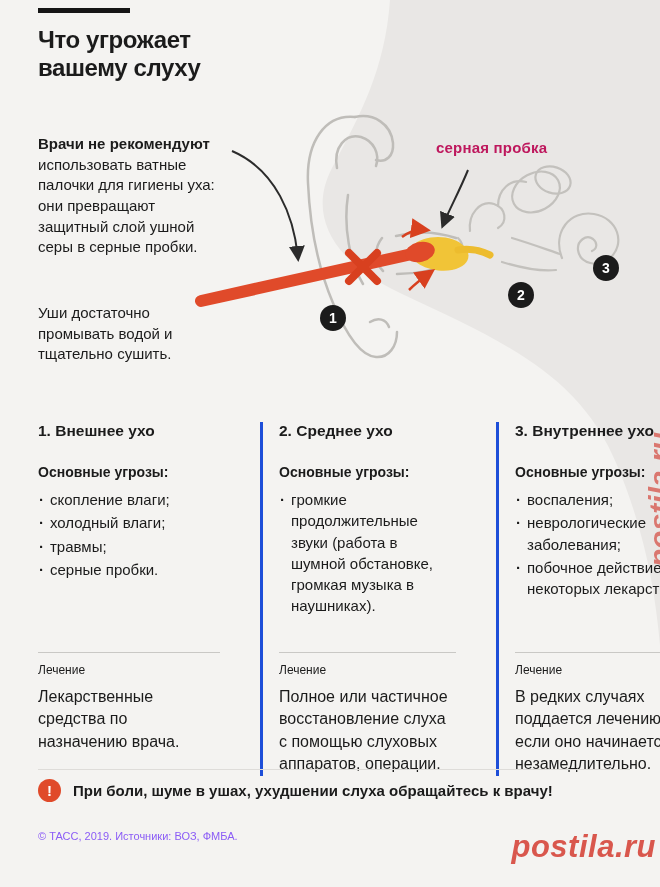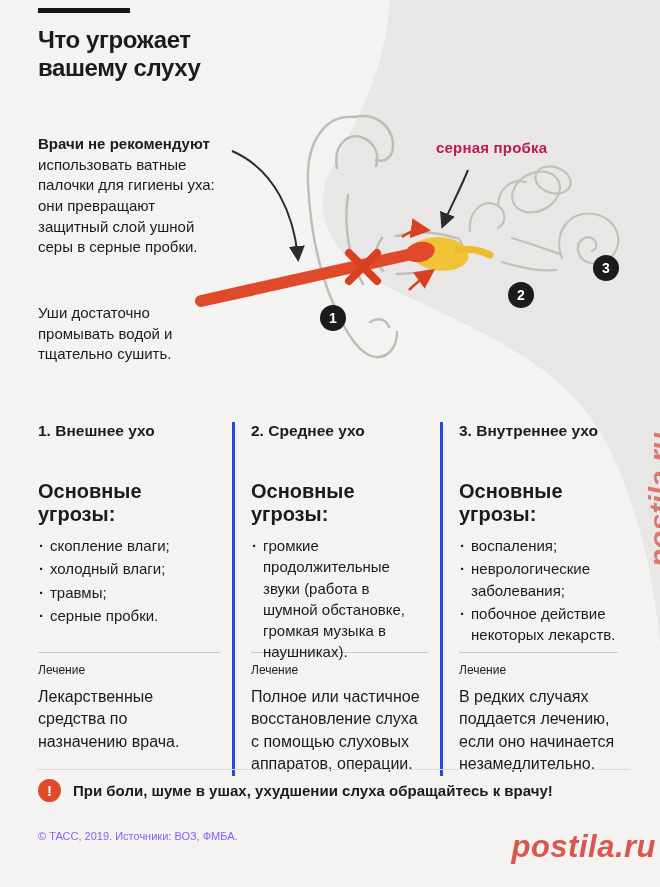--- a/index.html
+++ b/index.html
@@ -7,26 +7,26 @@
   .page{position:relative;width:660px;height:887px;margin:0 auto;background:#f4f3f1;overflow:hidden;
         font-family:"Liberation Sans","DejaVu Sans",sans-serif;color:#1b1b1b;}
   .layer{position:absolute;inset:0;pointer-events:none;}
   .top-rule{position:absolute;left:38px;top:8px;width:92px;height:5px;background:#151515;}
   .title{position:absolute;left:38px;top:26px;margin:0;font-size:24px;font-weight:800;line-height:1.17;letter-spacing:-0.4px;}
   .title span{display:block;}
   .intro{position:absolute;left:38px;top:134px;width:186px;margin:0;font-size:15px;line-height:1.38;}
   .intro b{font-weight:700;}
   .note{position:absolute;left:38px;top:303px;width:186px;margin:0;font-size:15px;line-height:1.38;}
   .cerumen-label{position:absolute;left:436px;top:139px;font-size:15px;font-weight:700;color:#be185d;letter-spacing:.2px;}
-  .cols{position:absolute;left:38px;top:422px;width:592px;display:grid;grid-template-columns:194px 208px 190px;}
+  .cols{position:absolute;left:38px;top:422px;width:592px;display:grid;grid-template-columns:194px 208px 190px;gap:28px;}
   .col{padding-right:12px;box-sizing:border-box;}
   .col.bordered{border-left:3px solid #1d4ed8;padding-left:16px;}
   .col-top{height:230px;}
   .col h3{margin:0;font-size:15.5px;font-weight:700;}
-  .threats-title{margin:40px 0 9px;font-weight:700;font-size:20px;}
+  .threats-title{margin:24px 0 9px;font-weight:700;font-size:14px;}
   ul.threats{list-style:none;margin:0;padding:0;font-size:15px;line-height:1.42;}
   ul.threats li{position:relative;padding-left:12px;margin-bottom:2px;}
   ul.threats li::before{content:"·";position:absolute;left:1px;top:0;font-weight:700;}
   .treat-rule{border:0;border-top:1px solid #c9c8c5;margin:0;width:100%;}
   .treat-title{margin:10px 0 9px;font-weight:400;font-size:12px;}
   .treat-text{margin:0;font-size:16px;line-height:1.4;}
   .warn-rule{position:absolute;left:38px;top:769px;width:592px;border-top:1px solid #dedcd9;}
   .warning{position:absolute;left:38px;top:779px;width:592px;display:flex;align-items:center;gap:12px;}
   .warning-icon{width:23px;height:23px;border-radius:50%;background:#e04a2a;color:#fff;font-weight:700;font-size:15px;
                 display:flex;align-items:center;justify-content:center;flex:0 0 23px;}

